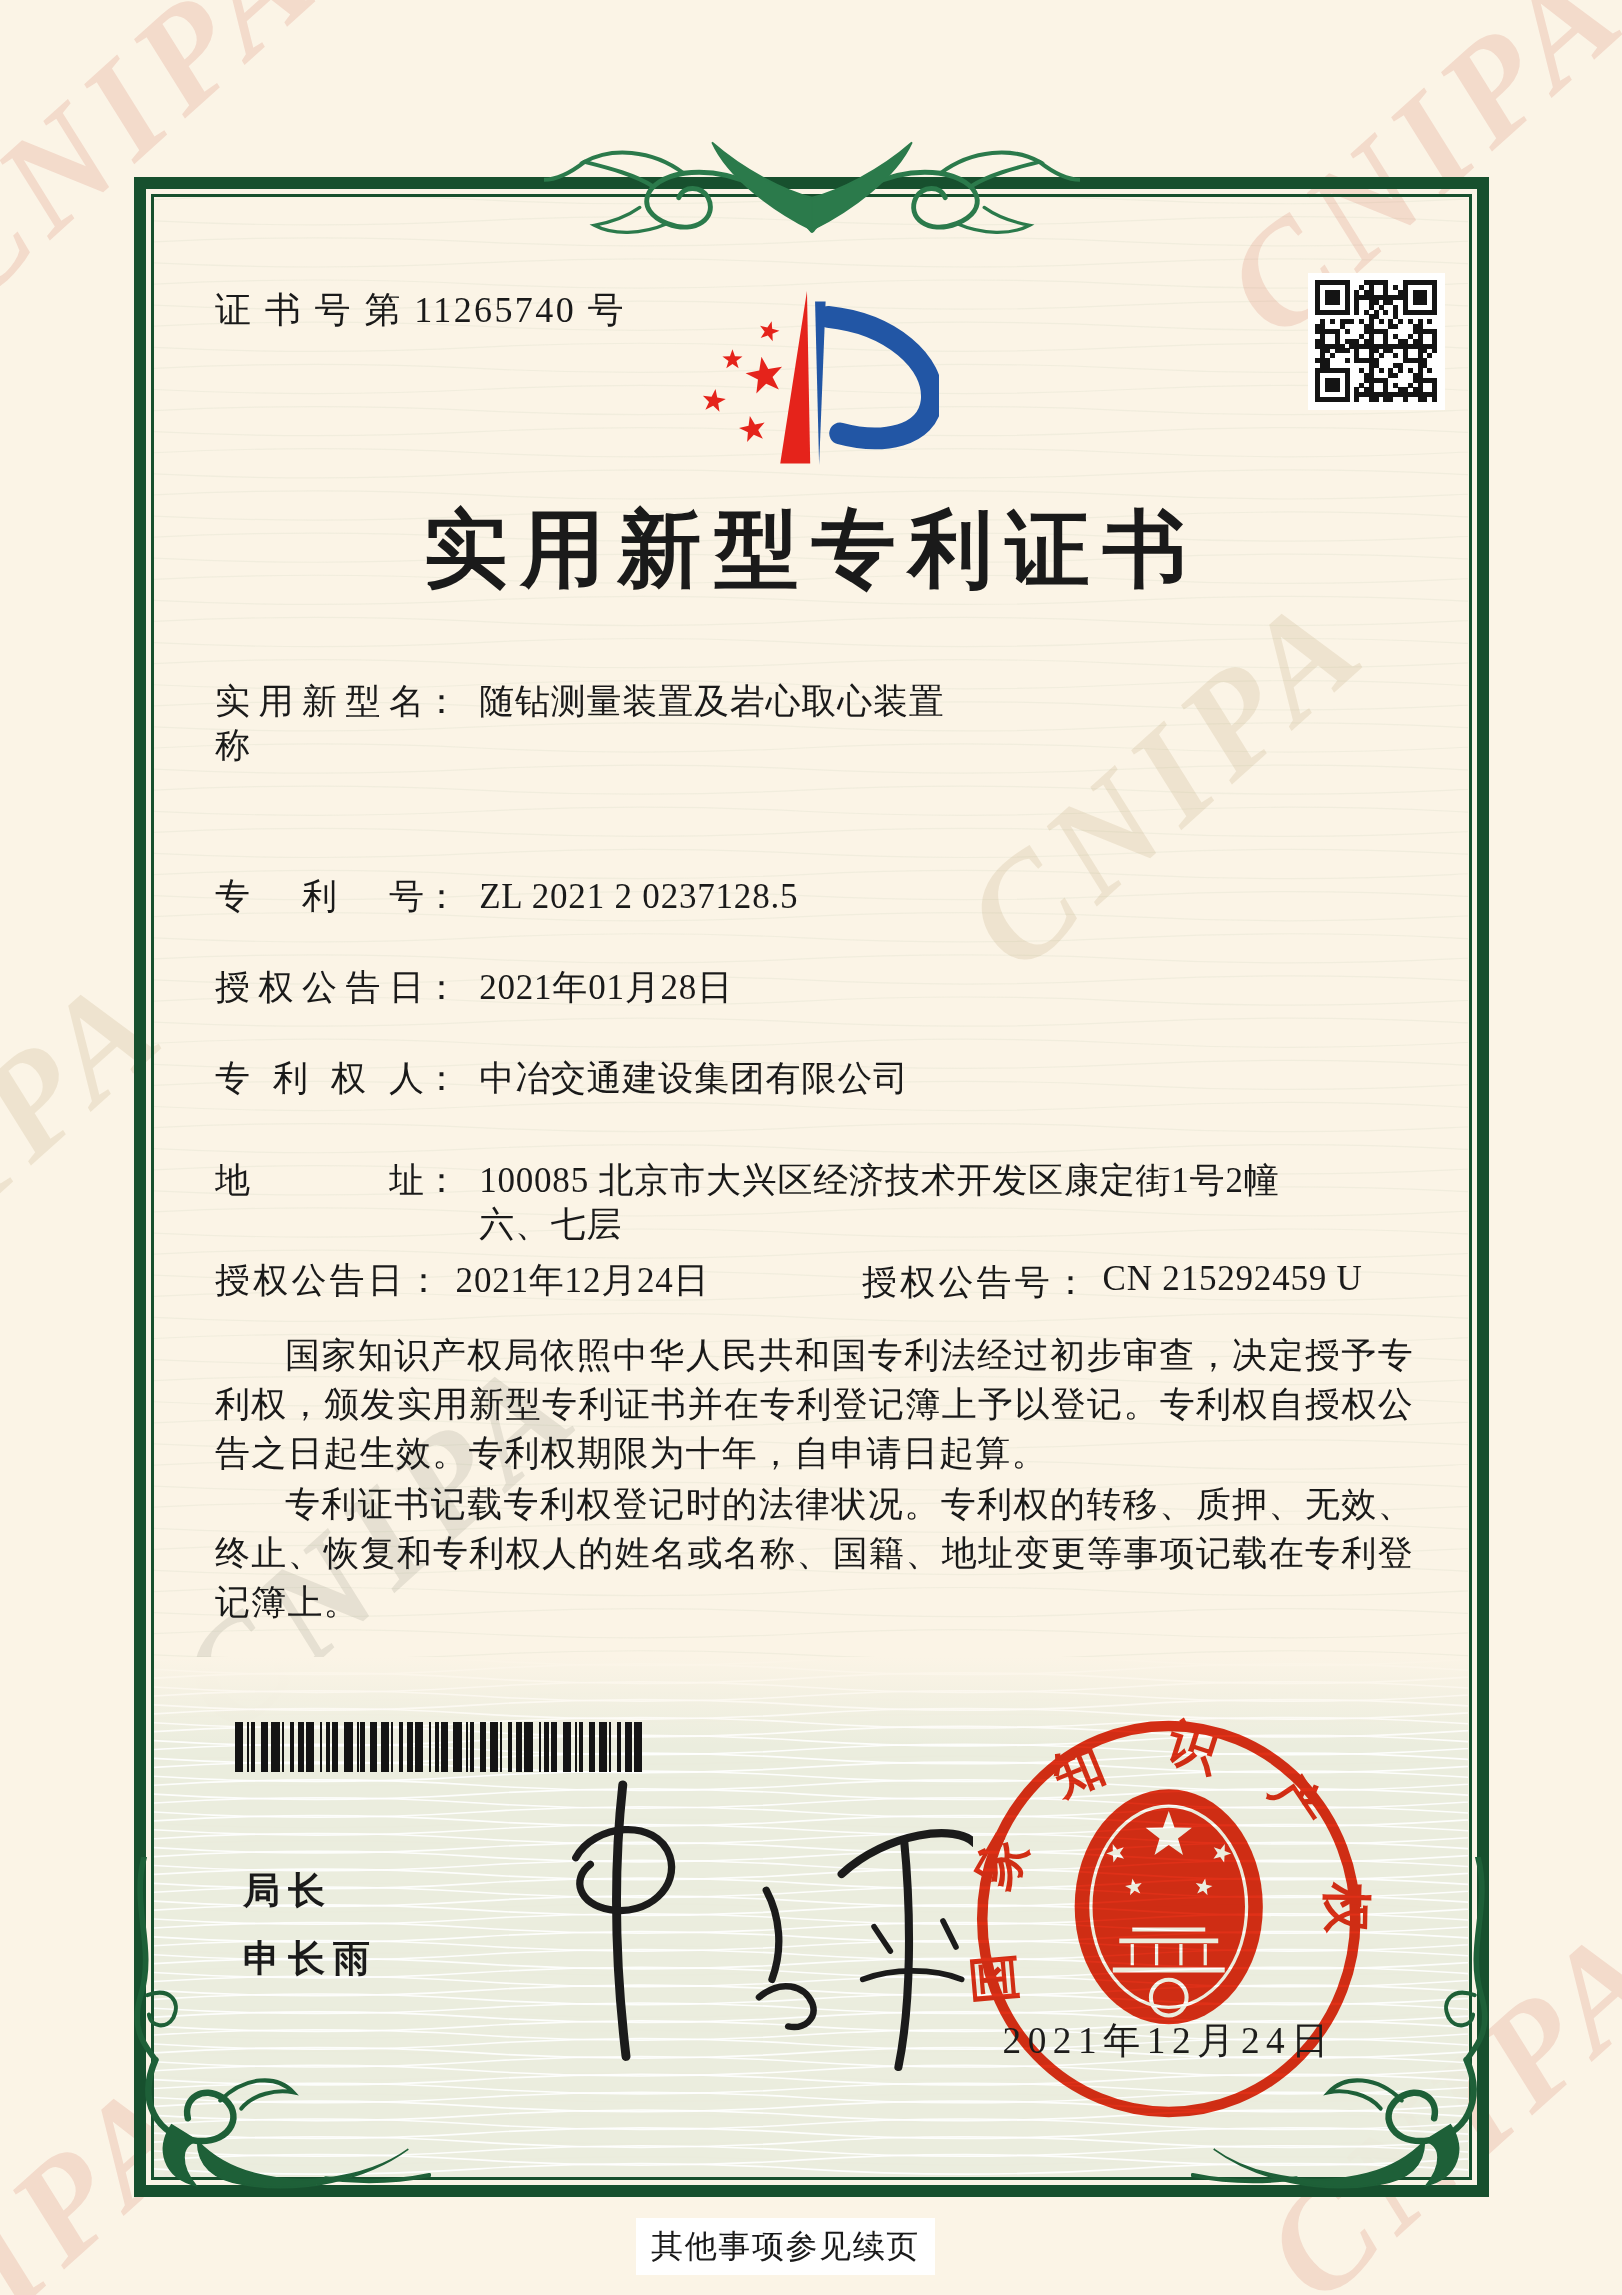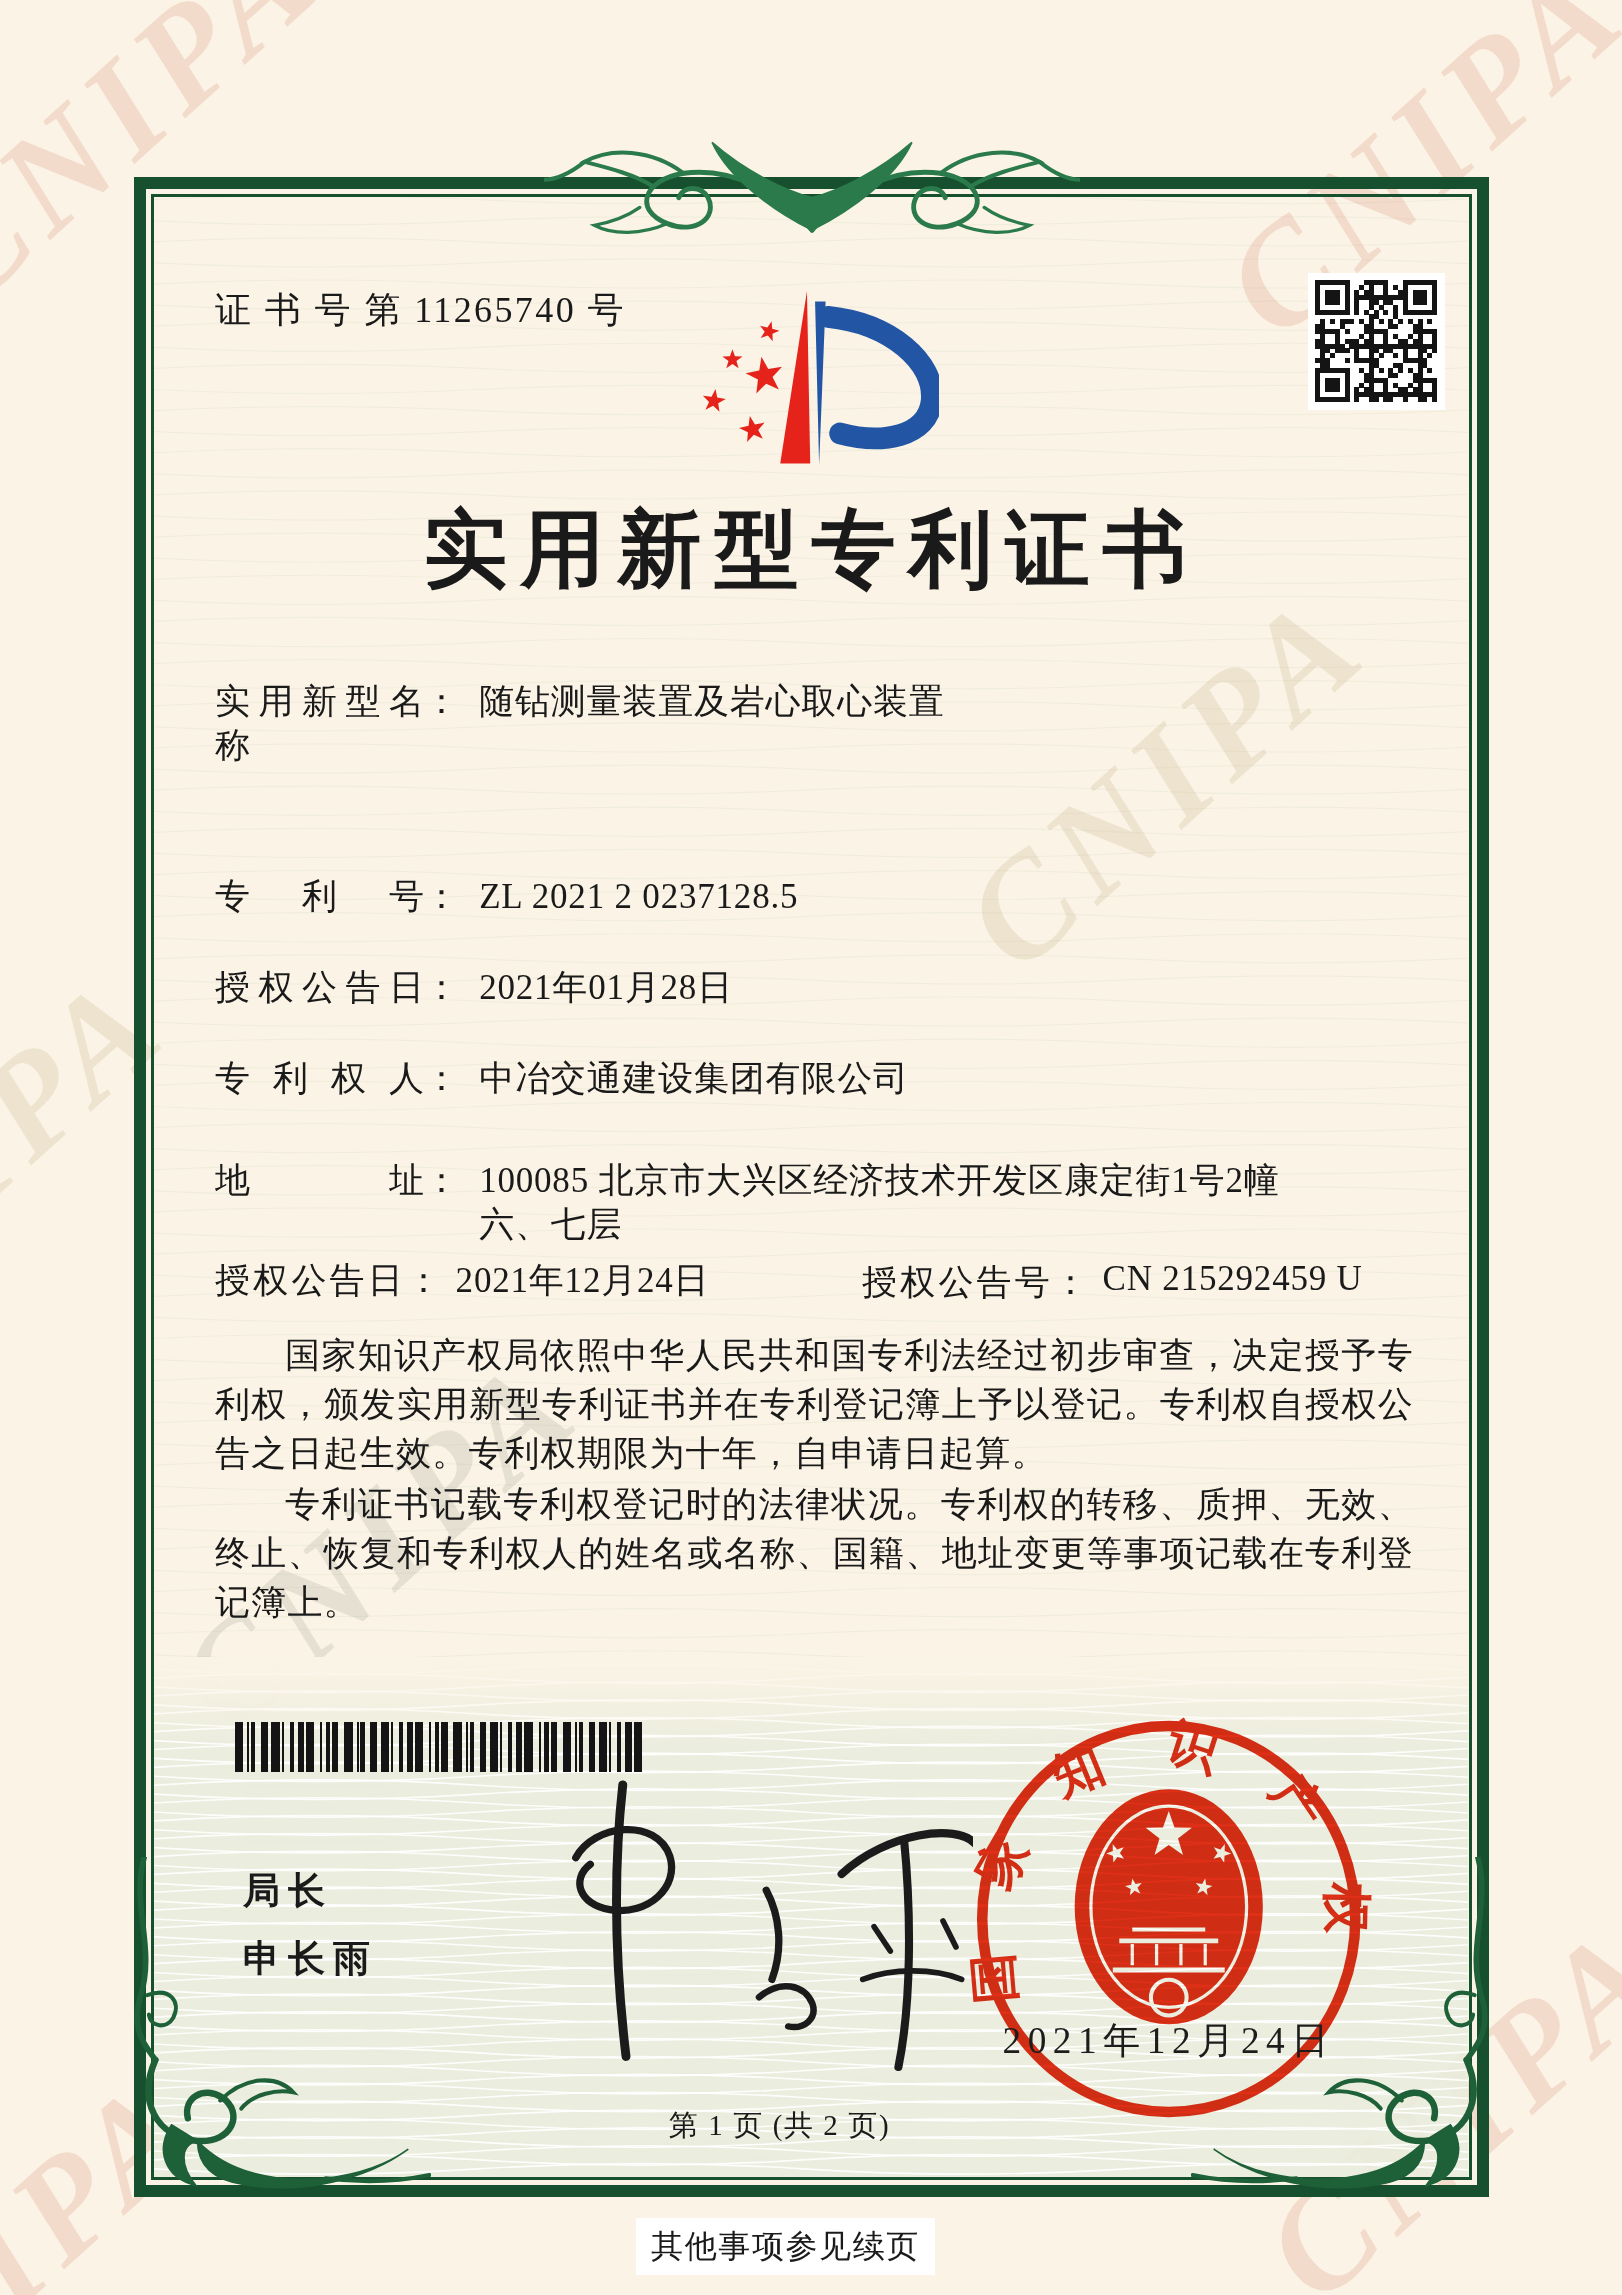--- a/index.html
+++ b/index.html
@@ -708,17 +708,16 @@
         <path d="M192,328 L330,328" stroke-width="6"></path>
         <path d="M216,296 v26 M246,296 v26 M276,296 v26 M306,296 v26" stroke-width="4"></path>
         <circle cx="261" cy="362" r="22" stroke-width="5"></circle>
         <path d="M162,148 C130,213 130,298 167,358" stroke-width="5"></path>
         <path d="M360,148 C392,213 392,298 355,358" stroke-width="5"></path>
       </g>
     </g>
     <text x="261" y="430" text-anchor="middle" font-size="46" letter-spacing="8" fill="#111" font-family="'Liberation Serif','DejaVu Serif',serif">2021年12月24日</text>
   </svg>
 
-  <div class="pagefoot">第 1 页 (共 2 页)</div>
   <div class="note">其他事项参见续页</div>
 
 </div>
 
 
 </body></html>

